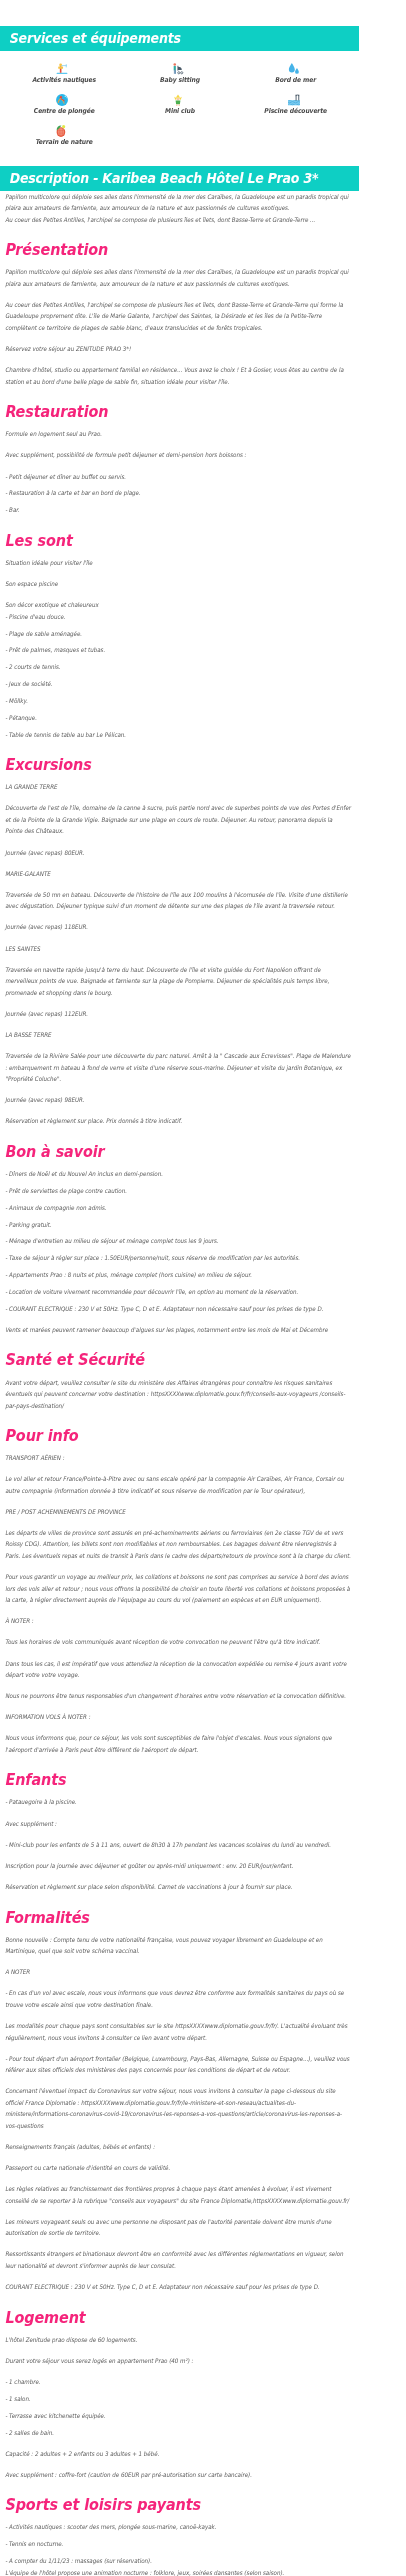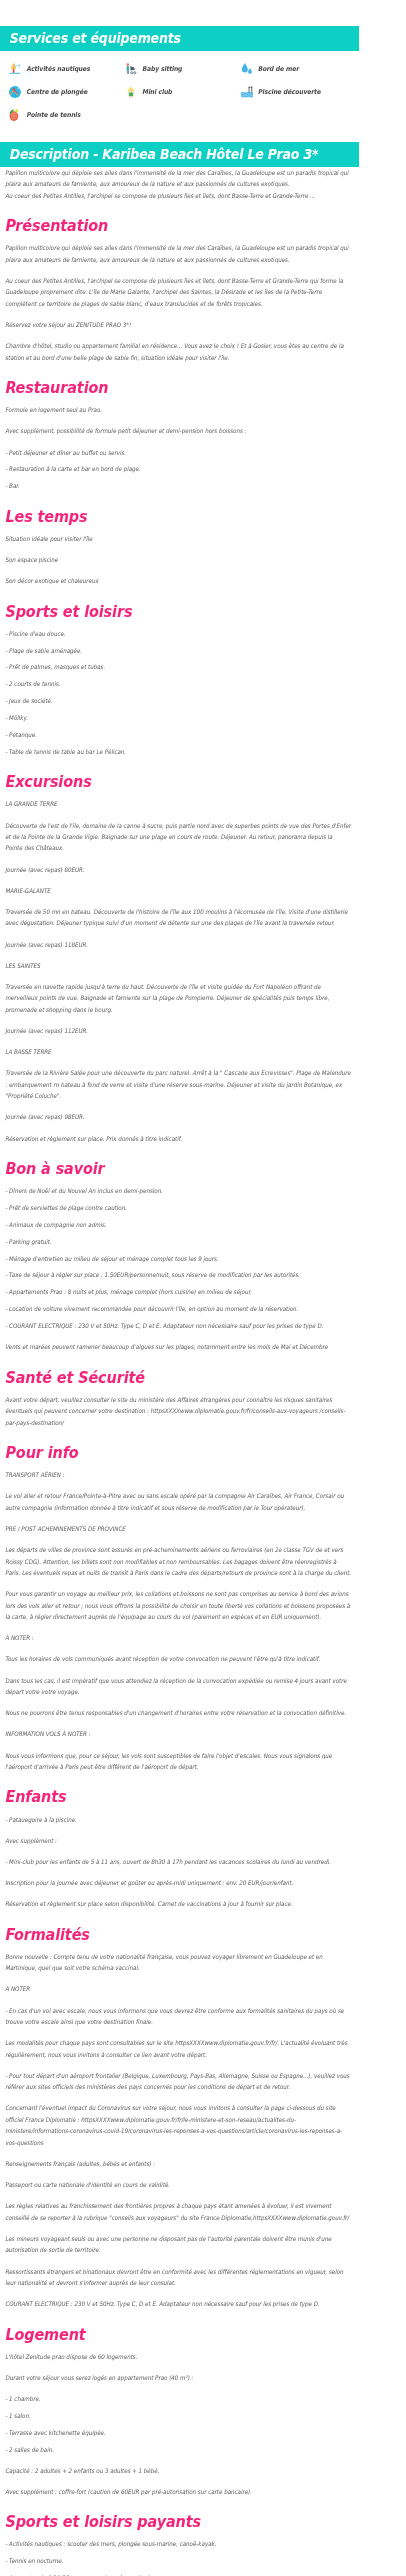--- a/index.html
+++ b/index.html
@@ -40,20 +40,21 @@
     flex-wrap: wrap;
     padding: 8.6px 5.4px 3.2px 6.4px;
     box-sizing: border-box;
   }
   .service {
     width: 33.33%;
     box-sizing: border-box;
     display: flex;
     align-items: center;
     padding: 3.2px 2.1px 5.4px 2.1px;
+    flex-direction: column;
   }
   .service .ico {
     width: 14px;
     height: 14px;
     flex: 0 0 14px;
     margin-right: 4.3px;
     display: block;
   }
   .service .lbl {
     font-size: 6.7px;
@@ -187,21 +188,21 @@
       <span class="ico">
         <svg viewBox="0 0 26 26" width="14" height="14">
           <ellipse cx="11" cy="15" rx="8" ry="9" fill="#e8573c"></ellipse>
           <ellipse cx="11" cy="15" rx="6" ry="7" fill="#f4a28c"></ellipse>
           <path d="M5 10 v11 M8 8.5 v14 M11 8 v14.5 M14 8.5 v14 M17 10 v11" stroke="#e8573c" stroke-width="0.8"></path>
           <path d="M3.5 12 h15 M3.3 15 h15.4 M3.5 18 h15 M5 21 h12" stroke="#e8573c" stroke-width="0.8"></path>
           <path d="M3 12 q0 -9 9 -9 q-3 5 -9 9 z" fill="#3ca352"></path>
           <circle cx="16" cy="5" r="3" fill="#e0e84a"></circle>
         </svg>
       </span>
-      <span class="lbl">Pointe de tennis</span>
+      <span class="lbl">Terrain de nature</span>
     </div>
 
   </div>
 
   <div class="banner banner-desc">Description - Karibea Beach Hôtel Le Prao 3*</div>
 
   <div class="content">
     <p class="t intro">Papillon multicolore qui déploie ses ailes dans l'immensité de la mer des Caraïbes, la Guadeloupe est un paradis tropical qui plaira aux amateurs de farniente, aux amoureux de la nature et aux passionnés de cultures exotiques.</p>
     <p class="t">Au coeur des Petites Antilles, l'archipel se compose de plusieurs îles et îlets, dont Basse-Terre et Grande-Terre ...</p>
   </div>
@@ -211,25 +212,24 @@
       <p class="t">Papillon multicolore qui déploie ses ailes dans l'immensité de la mer des Caraïbes, la Guadeloupe est un paradis tropical qui plaira aux amateurs de farniente, aux amoureux de la nature et aux passionnés de cultures exotiques.</p>
       <p class="t gap">Au coeur des Petites Antilles, l'archipel se compose de plusieurs îles et îlets, dont Basse-Terre et Grande-Terre qui forme la Guadeloupe proprement dite. L'île de Marie Galante, l'archipel des Saintes, la Désirade et les îles de la Petite-Terre complètent ce territoire de plages de sable blanc, d'eaux translucides et de forêts tropicales.</p>
       <p class="t gap">Réservez votre séjour au ZENITUDE PRAO 3*!</p>
       <p class="t gap">Chambre d'hôtel, studio ou appartement familial en résidence... Vous avez le choix ! Et à Gosier, vous êtes au centre de la station et au bord d'une belle plage de sable fin, situation idéale pour visiter l'île.</p>
       <h2 class="sec">Restauration</h2>
       <p class="t">Formule en logement seul au Prao.</p>
       <p class="t gap">Avec supplément, possibilité de formule petit déjeuner et demi-pension hors boissons :</p>
       <p class="t gap">- Petit déjeuner et dîner au buffet ou servis.</p>
       <p class="t gap-sm">- Restauration à la carte et bar en bord de plage.</p>
       <p class="t gap-sm">- Bar.</p>
-      <h2 class="sec">Les temps</h2>
+      <h2 class="sec">Les sont</h2>
       <p class="t">Situation idéale pour visiter l'île</p>
       <p class="t gap">Son espace piscine</p>
       <p class="t gap">Son décor exotique et chaleureux</p>
-      <h2 class="sec">Sports et loisirs</h2>
       <p class="t">- Piscine d'eau douce.</p>
       <p class="t gap-sm">- Plage de sable aménagée.</p>
       <p class="t gap-sm">- Prêt de palmes, masques et tubas.</p>
       <p class="t gap-sm">- 2 courts de tennis.</p>
       <p class="t gap-sm">- Jeux de société.</p>
       <p class="t gap-sm">- Möllky.</p>
       <p class="t gap-sm">- Pétanque.</p>
       <p class="t gap-sm">- Table de tennis de table au bar Le Pélican.</p>
       <h2 class="sec">Excursions</h2>
       <p class="t">LA GRANDE TERRE</p>

